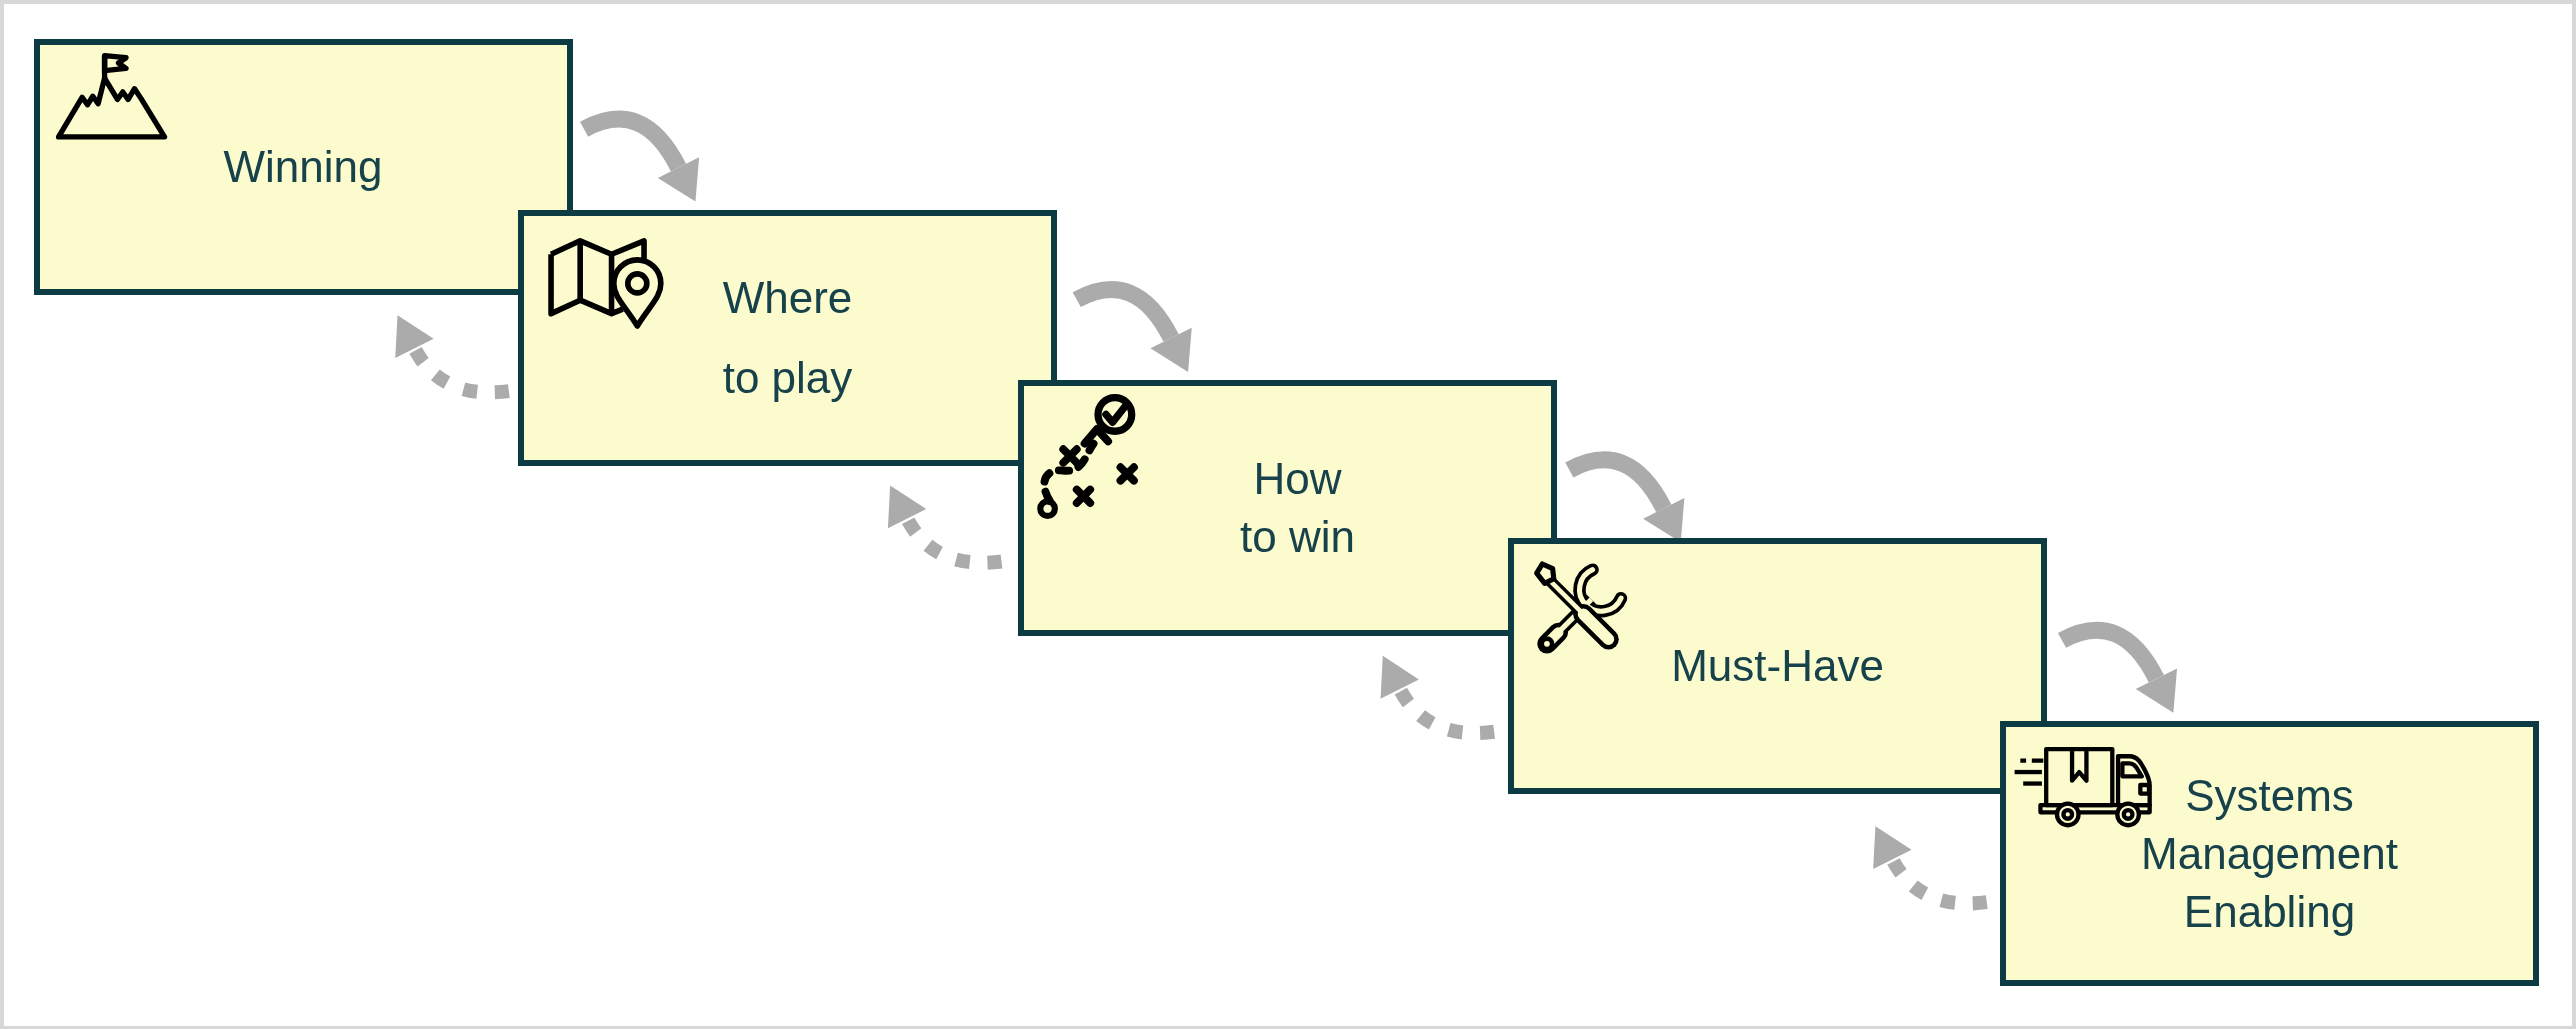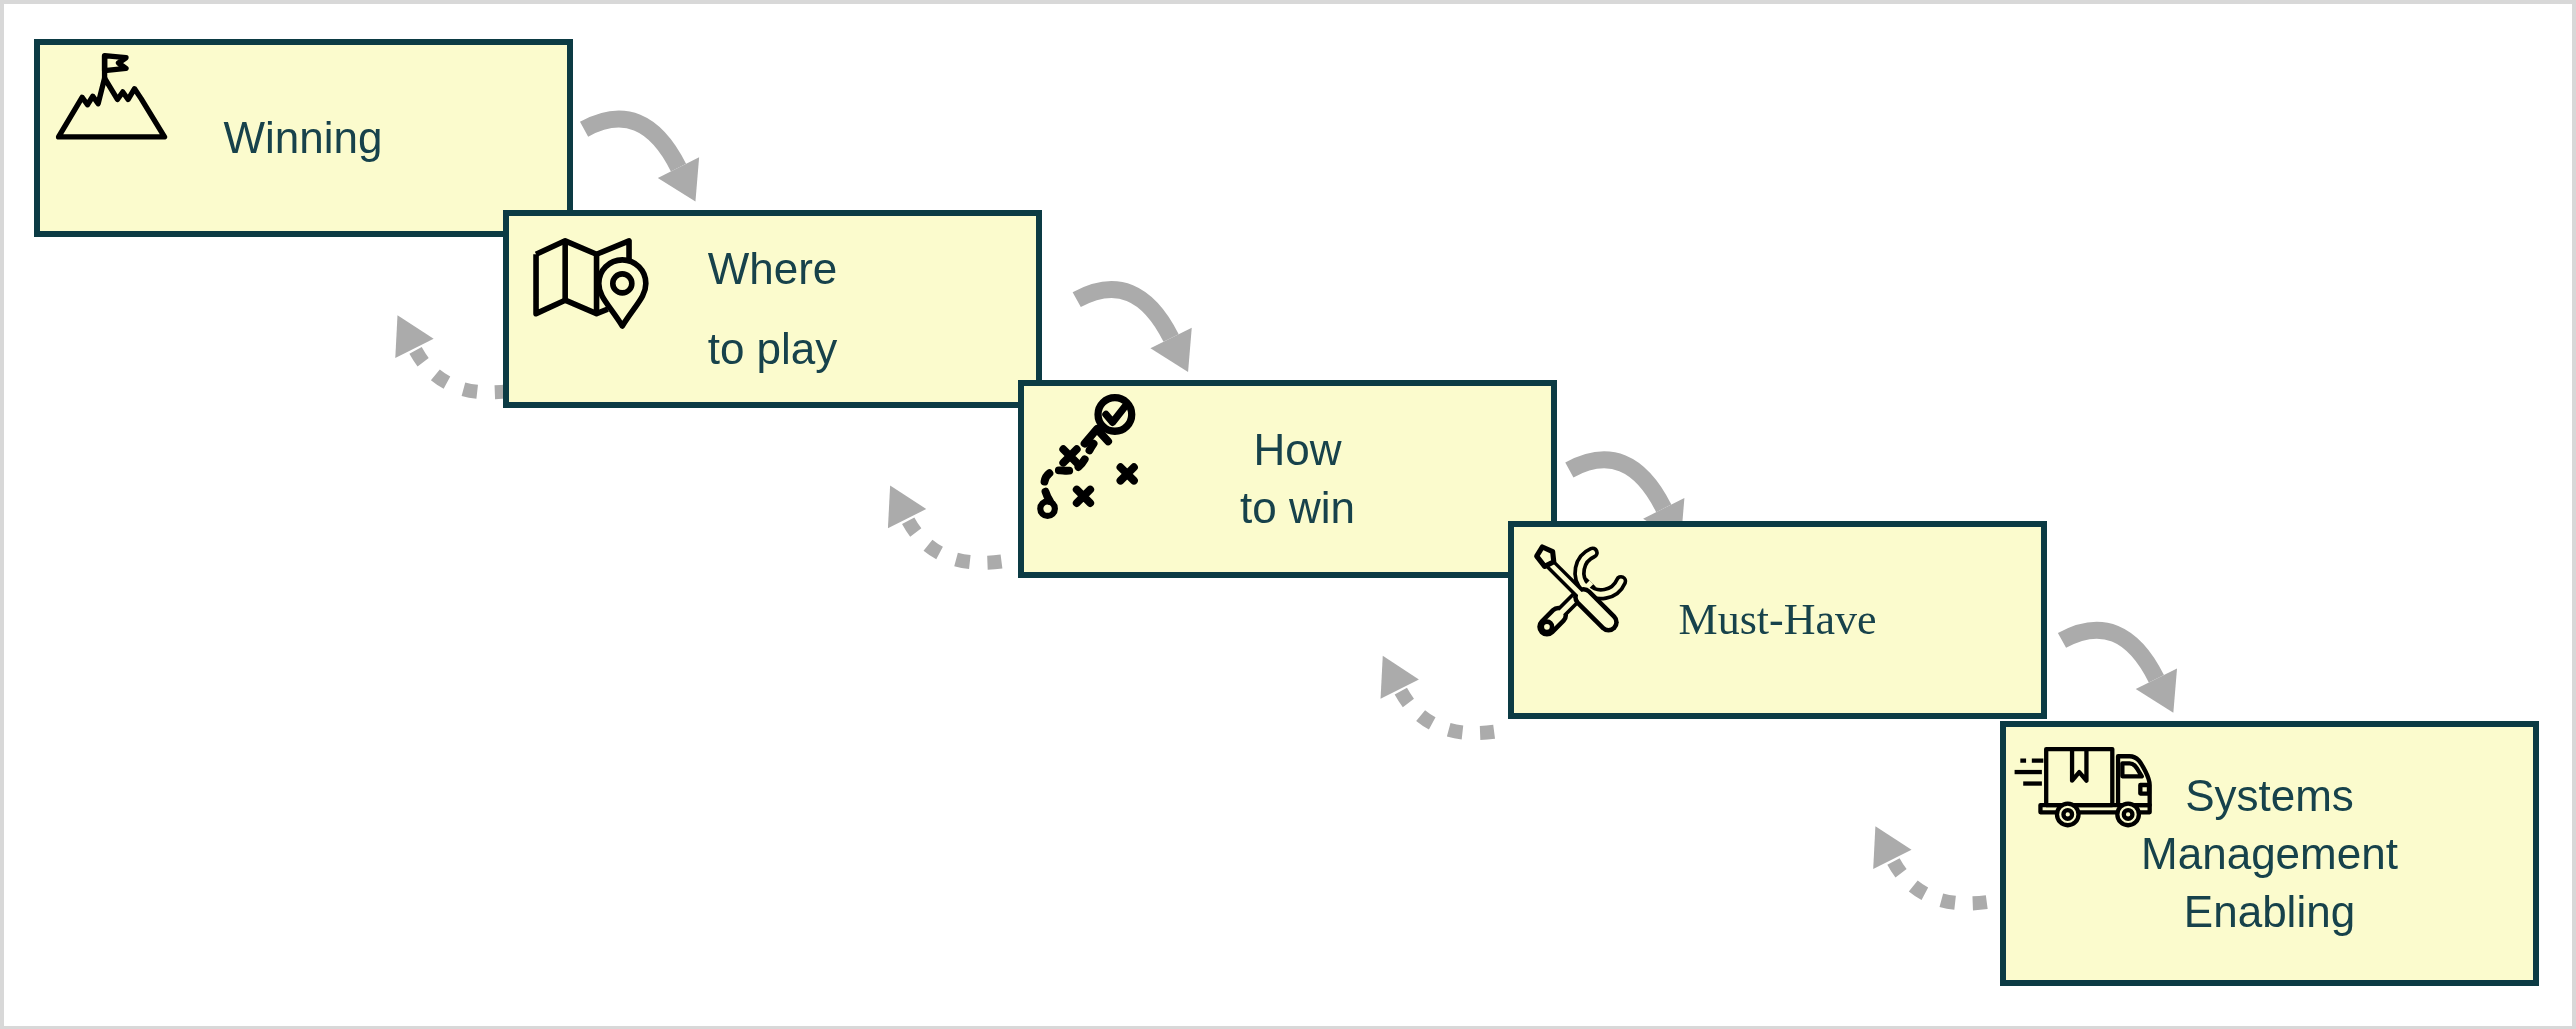--- a/index.html
+++ b/index.html
@@ -12,36 +12,36 @@
     overflow:hidden;
     font-family:"Liberation Sans",sans-serif;
   }
   .arrows{
     position:absolute;left:-4.4px;top:-4.4px;
     width:2576px;height:1030px;
     z-index:1;
   }
   .sbox{
     position:absolute;
-    width:539px;height:198px;
+    width:539px;height:256px;
     box-sizing:border-box;
     background:#FBFBCD;
     border:6.6px solid #0C3B44;
     display:flex;flex-direction:column;
     align-items:center;justify-content:center;
     text-align:center;
     color:#17424B;
     font-size:44px;line-height:58px;
     font-weight:400;
   }
   .sbox span{display:block;}
   .b1{left:29.5px;top:35px;z-index:2;}
-  .b2{left:499px;top:206px;z-index:3;gap:22px;}
+  .b2{left:514px;top:206px;z-index:3;gap:22px;}
   .b3{left:1014px;top:376px;z-index:4;padding-left:20px;}
-  .b4{left:1504px;top:517px;z-index:5;font-family:Liberation Serif, serif;}
+  .b4{left:1504px;top:534px;z-index:5;}
   .b5{left:1996px;top:717px;height:265px;z-index:6;}
   .icon{position:absolute;pointer-events:none;}
   .icon-mountain{left:12.5px;top:1.5px;}
   .icon-map{left:17.7px;top:8px;}
   .icon-strategy{left:10.3px;top:5.9px;}
   .icon-tools{left:8.8px;top:11.8px;}
   .icon-truck{left:7.4px;top:11.8px;}
   .icon svg{display:block;}
 </style>
 </head>

